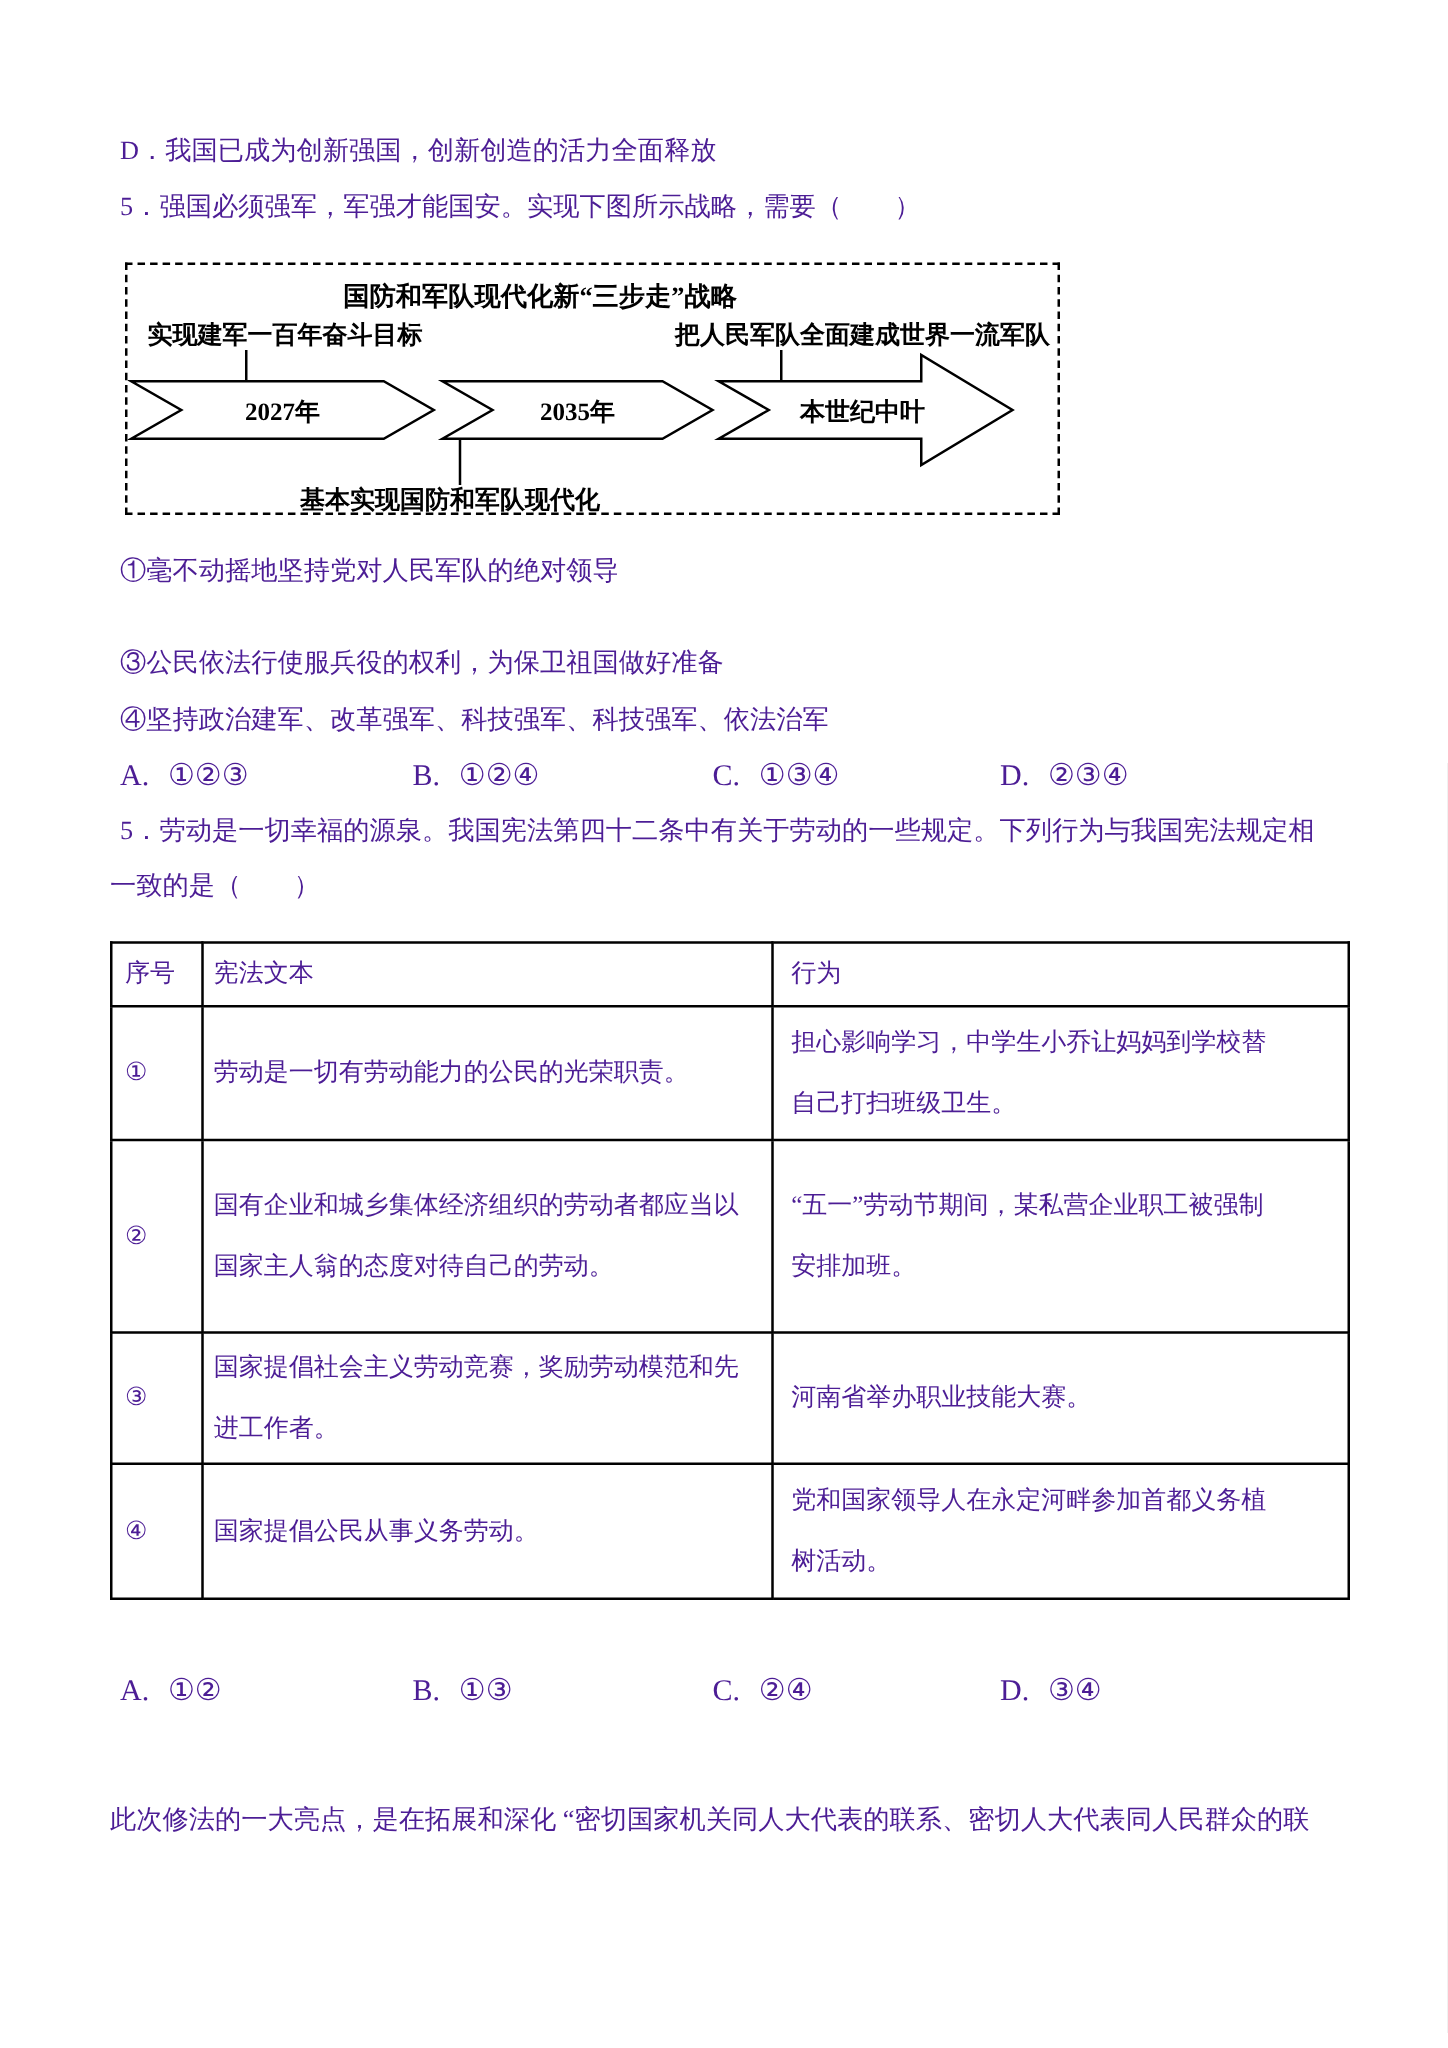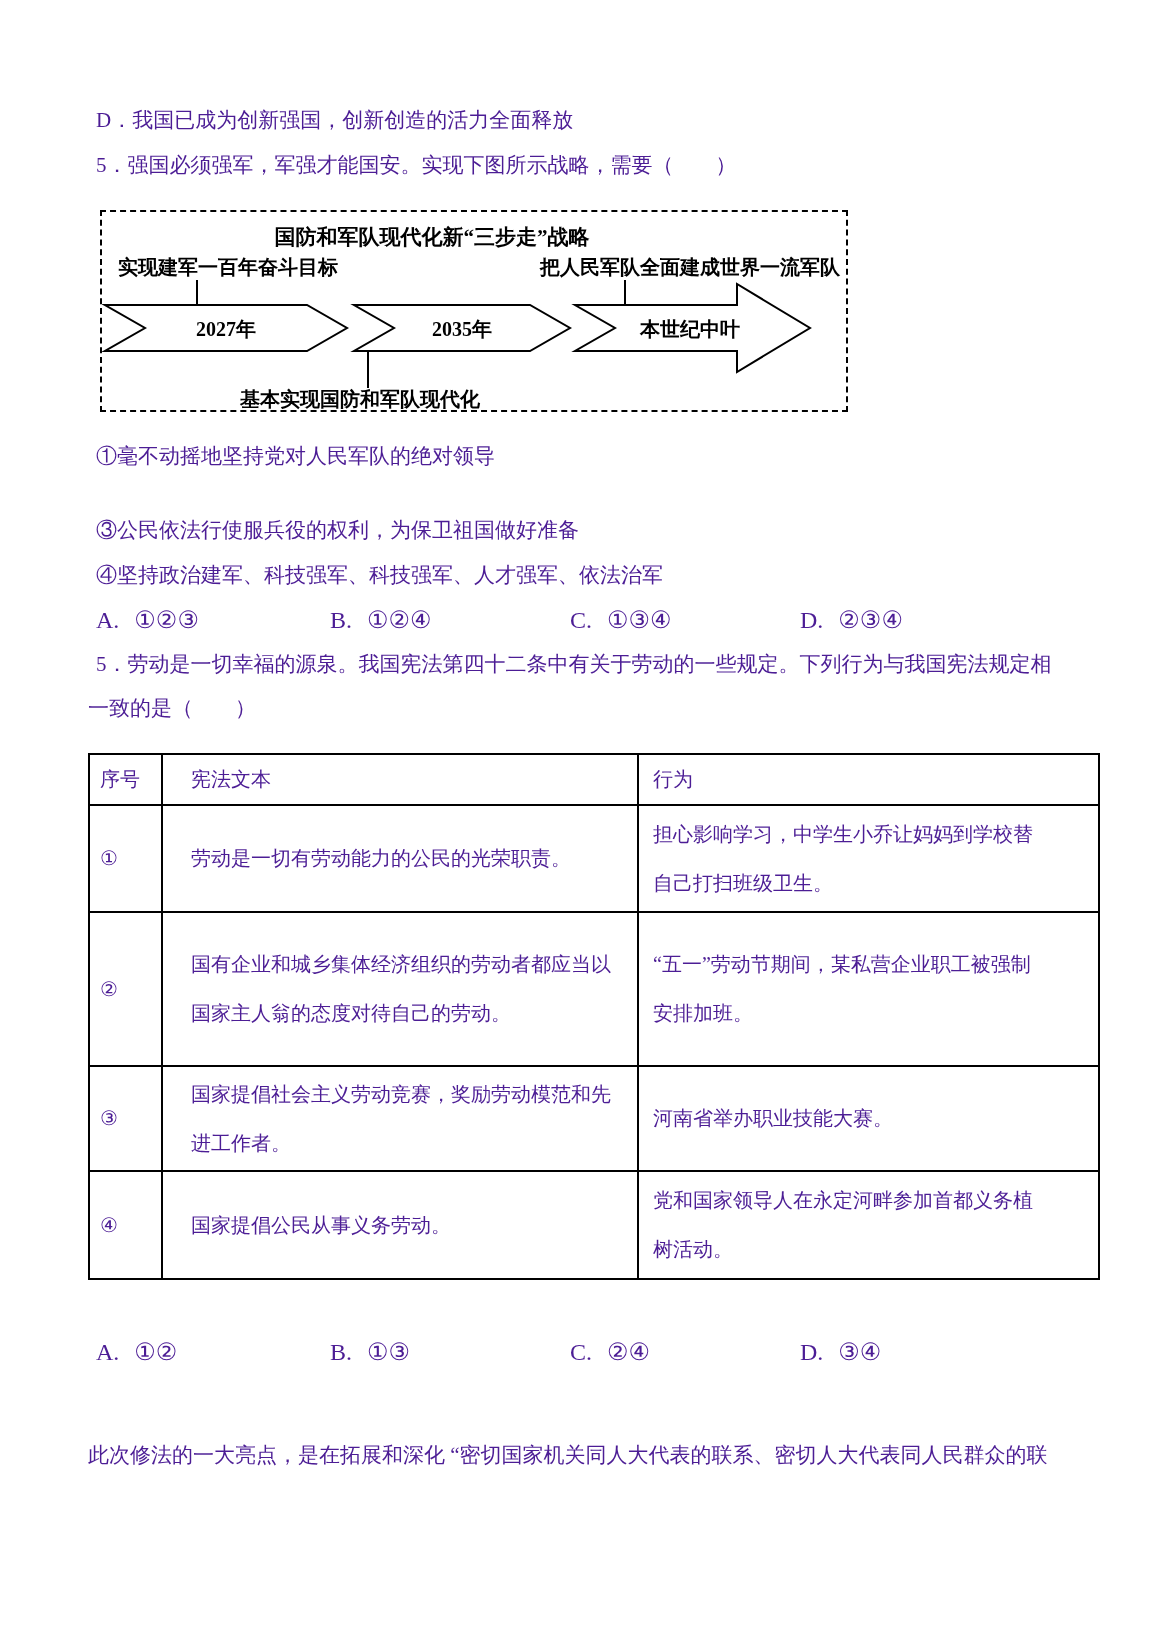--- a/index.html
+++ b/index.html
@@ -39,21 +39,21 @@
     table-layout:fixed;
     font-size:20px;
   }
   table.qtable td {
     border:2px solid #000;
     vertical-align:middle;
     line-height:2.45;
     overflow:hidden;
   }
   td.c-no   { width:57px;  padding:0 4px 0 10px; }
-  td.c-text { width:420px; padding:0 26px 0 28px; }
+  td.c-text { width:420px; padding:0 26px 0 8px; }
   td.c-beh  { width:385px; padding:0 60px 0 14px; }
   tr.h-head { height:45px; }
   tr.h-r1 { height:107px; }
   tr.h-r2 { height:154px; }
   tr.h-r3 { height:105px; }
   tr.h-r4 { height:108px; }
 
   
   .optrow { position:absolute; left:0; top:0; width:100%; height:30px; font-size:24px; }
   .opt { position:absolute; white-space:nowrap; }
@@ -84,21 +84,21 @@
       <text x="738" y="62" text-anchor="end">把人民军队全面建成世界一流军队</text>
       <text x="124" y="124" text-anchor="middle">2027年</text>
       <text x="360" y="124" text-anchor="middle">2035年</text>
       <text x="588" y="124" text-anchor="middle">本世纪中叶</text>
       <text x="258" y="194" text-anchor="middle">基本实现国防和军队现代化</text>
     </svg>
   </div>
 
   <div class="abs" style="left:96px; top:426px;margin-top:16px;">①毫不动摇地坚持党对人民军队的绝对领导</div>
   <div class="abs" style="left:96px; top:516px;text-align:right;">③公民依法行使服兵役的权利，为保卫祖国做好准备</div>
-  <div class="abs" style="left:96px; top:561px;">④坚持政治建军、科技强军、科技强军、人才强军、依法治军</div>
+  <div class="abs" style="left:96px; top:561px;">④坚持政治建军、改革强军、科技强军、科技强军、依法治军</div>
 
   <div class="optrow" style="top:606px;">
     <div class="opt" style="left:96px;">
       <span class="opt-label">A.</span><span class="opt-val">①②③</span>
     </div>
     <div class="opt" style="left:330px;">
       <span class="opt-label">B.</span><span class="opt-val">①②④</span>
     </div>
     <div class="opt" style="left:570px;">
       <span class="opt-label">C.</span><span class="opt-val">①③④</span>

